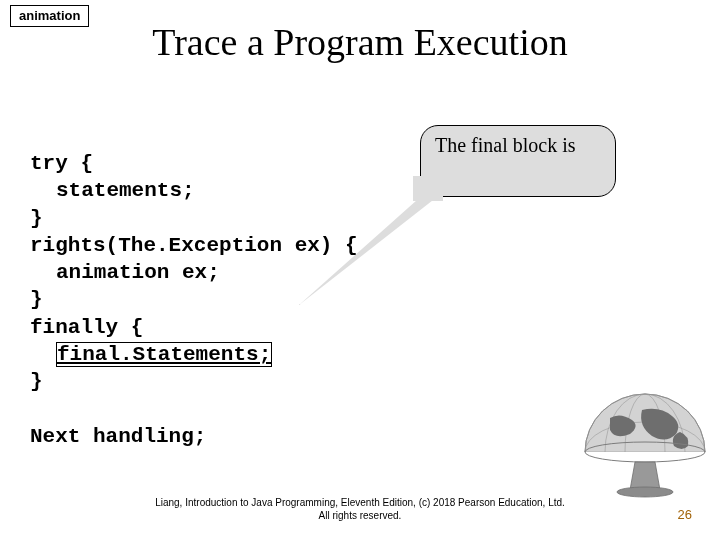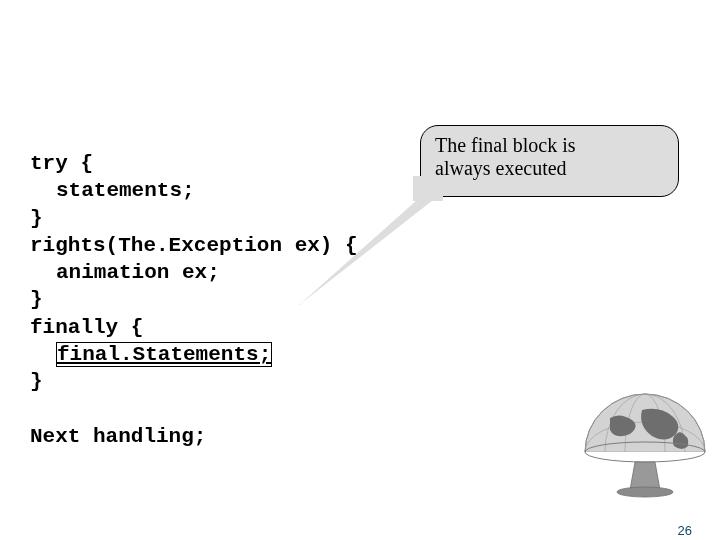--- a/index.html
+++ b/index.html
@@ -3,53 +3,54 @@
 <meta charset="utf-8">
 <style>
   * { margin: 0; padding: 0; box-sizing: border-box; }
   html, body { width: 720px; height: 540px; font-family: "Times New Roman", serif; background: #fff; overflow: hidden; position: relative; }
   .slide { width: 720px; height: 540px; position: relative; }
   .animation-tag { position: absolute; left: 10px; top: 5px; border: 1.5px solid #000; padding: 2px 8px 3px 8px; font-family: Arial, sans-serif; font-weight: bold; font-size: 13px; background: #fff; }
   .title { position: absolute; left: 0; right: 0; top: 20px; text-align: center; font-size: 38px; font-weight: normal; }
   .code { position: absolute; left: 30px; top: 150px; font-family: "Courier New", monospace; font-size: 21px; font-weight: bold; line-height: 1.3; white-space: pre; }
   .code .indent { padding-left: 26px; display: inline-block; }
   .underline-box { border: 1px solid #000; display: inline-block; line-height: 1.1; text-decoration: underline; }
-  .callout { position: absolute; left: 420px; top: 125px; width: 259px; height: 72px; background: #ddd; border: 1.5px solid #000; border-radius: 18px; padding: 8px 14px; font-size: 20px; line-height: 1.15; }
+  .callout { position: absolute; left: 420px; top: 125px; width: 196px; height: 72px; background: #ddd; border: 1.5px solid #000; border-radius: 18px; padding: 8px 14px; font-size: 20px; line-height: 1.15; }
   .callout::after {
     content: "";
     position: absolute;
     left: -122px; top: 58px;
     width: 135px; height: 120px;
     background: #ddd;
     border-left: 1.5px solid #000;
     border-bottom: 1.5px solid #000;
     clip-path: polygon(100% 0%, 100% 12%, 0% 100%);
   }
   .callout::before {
     content: "";
     position: absolute;
     left: -8px; top: 50px;
     width: 30px; height: 25px;
     background: #ddd;
     z-index: 2;
   }
   .footer { position: absolute; left: 0; right: 0; bottom: 18px; text-align: center; font-family: Arial, sans-serif; font-size: 10px; line-height: 1.3; }
-  .pagenum { position: absolute; right: 28px; bottom: 2px; font-family: Arial, sans-serif; font-size: 13px; color: #0c4a6e; }
+  .pagenum { position: absolute; right: 28px; bottom: 18px; font-family: Arial, sans-serif; font-size: 13px; color: #a16207; }
   .globe { position: absolute; right: 10px; bottom: 40px; width: 130px; height: 110px; opacity: 0.85; }
 </style>
 </head>
 <body>
 
 <div class="slide">
 
+  <div class="animation-tag">animation</div>
 
+  <div class="title">Trace a Program Execution</div>
 
   <div class="callout">
     <span>The final block is</span><br>
-    <span>always executed</span>
   </div>
 
   <div class="code"><span>try {</span>
 <span class="indent">statements;</span>
 <span>}</span>
 <span>rights(The.Exception ex) {</span>
 <span class="indent">animation ex;</span>
 <span>}</span>
 <span>finally {</span>
 <span class="indent"><span class="underline-box">final.Statements;</span></span>
@@ -72,16 +73,20 @@
       <ellipse cx="65" cy="62" rx="60" ry="30" fill="none" stroke="#888" stroke-width="0.6"></ellipse>
       <path d="M 30 28 q 10 -6 22 2 q 8 6 -2 14 q -15 6 -20 -4 z" fill="#555"></path>
       <path d="M 62 20 q 18 -4 30 6 q 10 8 4 18 q -10 10 -24 2 q -14 -10 -10 -26 z" fill="#555"></path>
       <path d="M 100 42 q 10 4 8 14 q -6 6 -14 0 q -4 -10 6 -14 z" fill="#555"></path>
     </g>
     <ellipse cx="65" cy="62" rx="60" ry="10" fill="none" stroke="#666" stroke-width="1"></ellipse>
     <path d="M 55 72 L 50 100 L 80 100 L 75 72 Z" fill="#888" stroke="#555" stroke-width="0.8"></path>
     <ellipse cx="65" cy="102" rx="28" ry="5" fill="#777" stroke="#555" stroke-width="0.8"></ellipse>
   </svg>
 
+  <div class="footer">
+    <span>Liang, Introduction to Java Programming, Eleventh Edition, (c) 2018 Pearson Education, Ltd.</span><br>
+    <span>All rights reserved.</span>
+  </div>
 
   <div class="pagenum">26</div>
 
 </div>
 
 </body></html>

